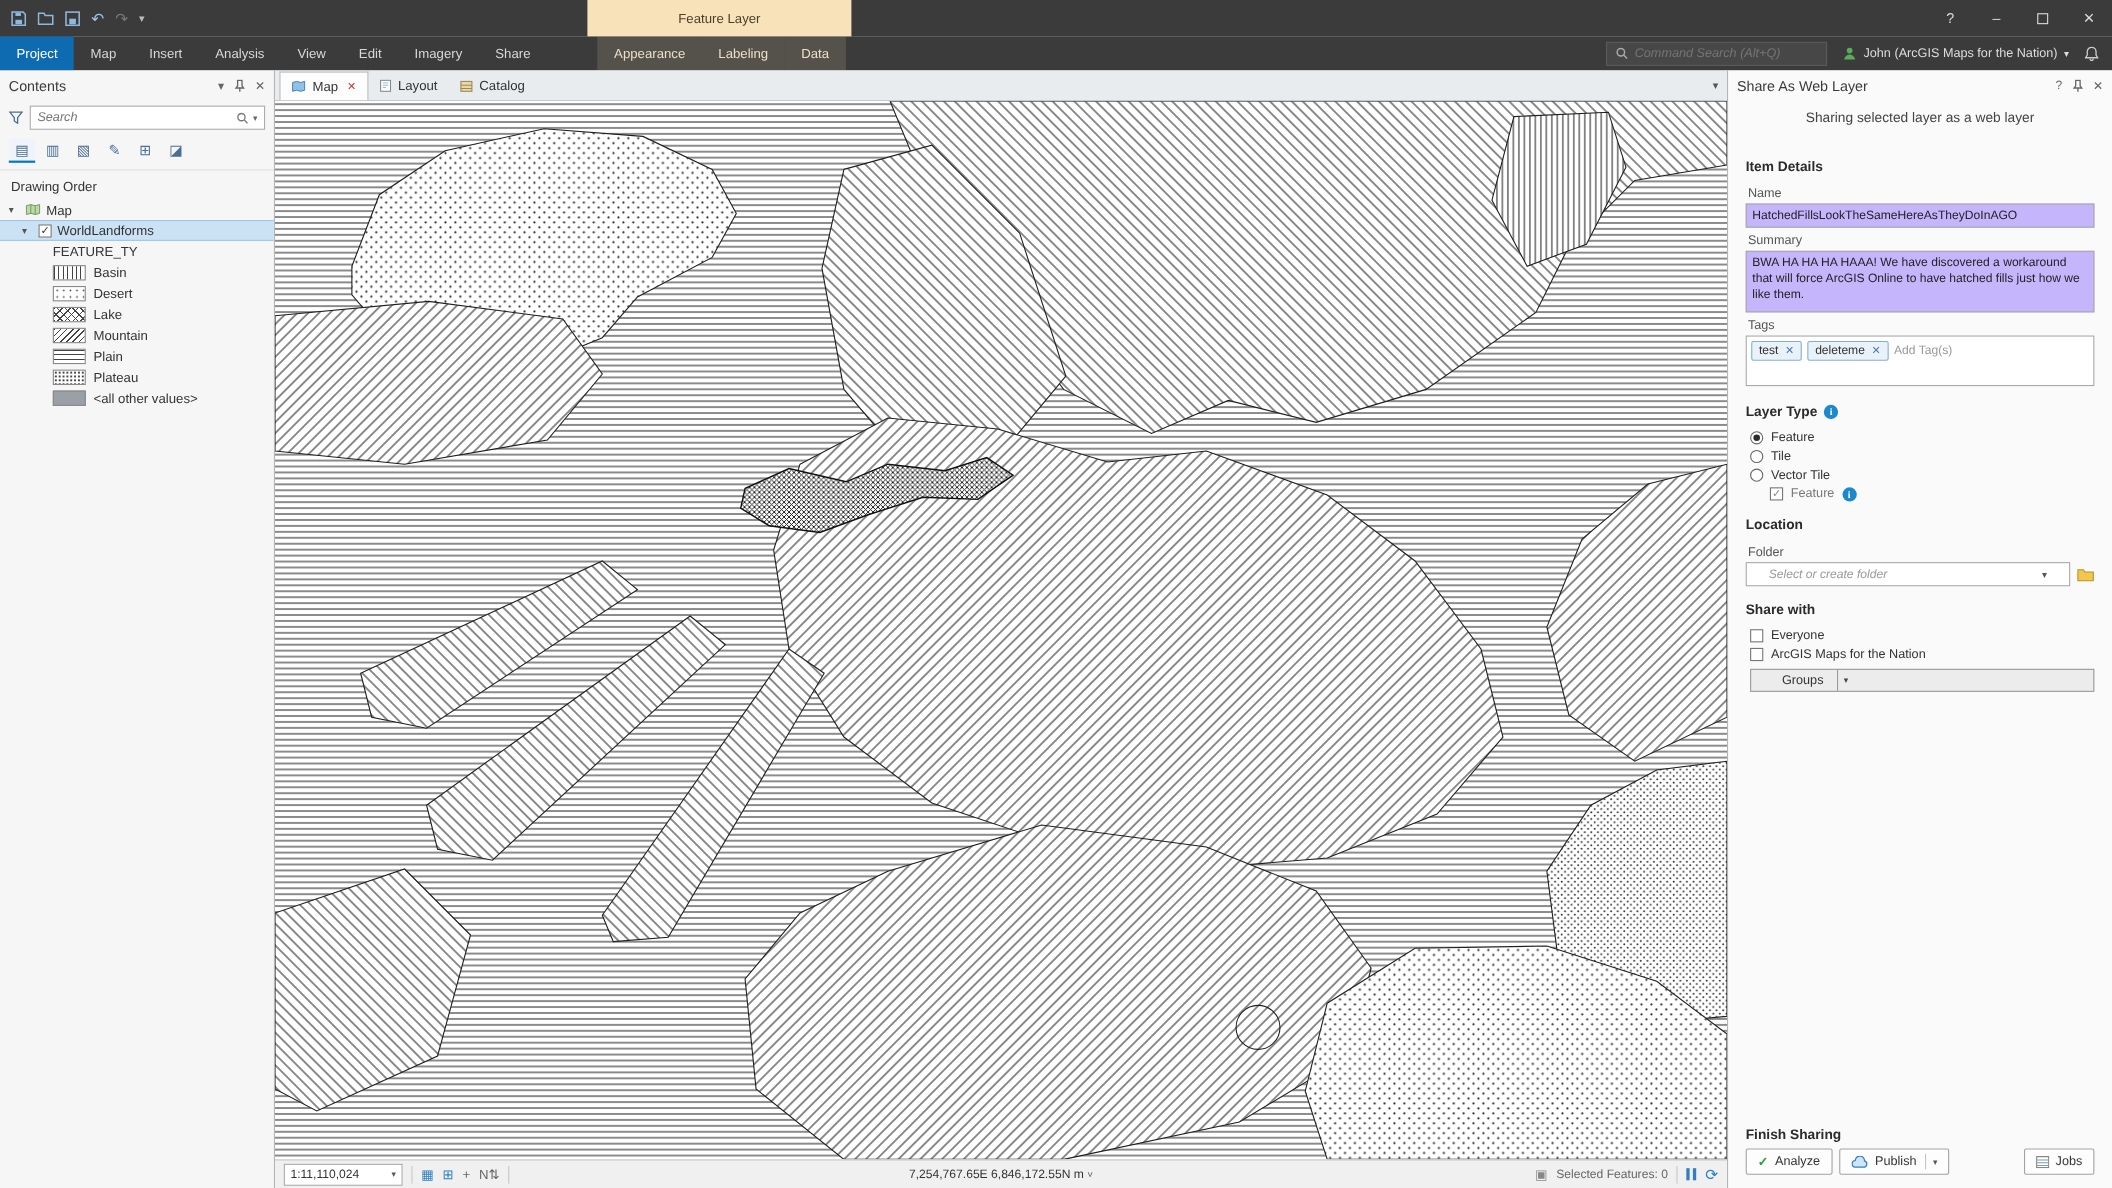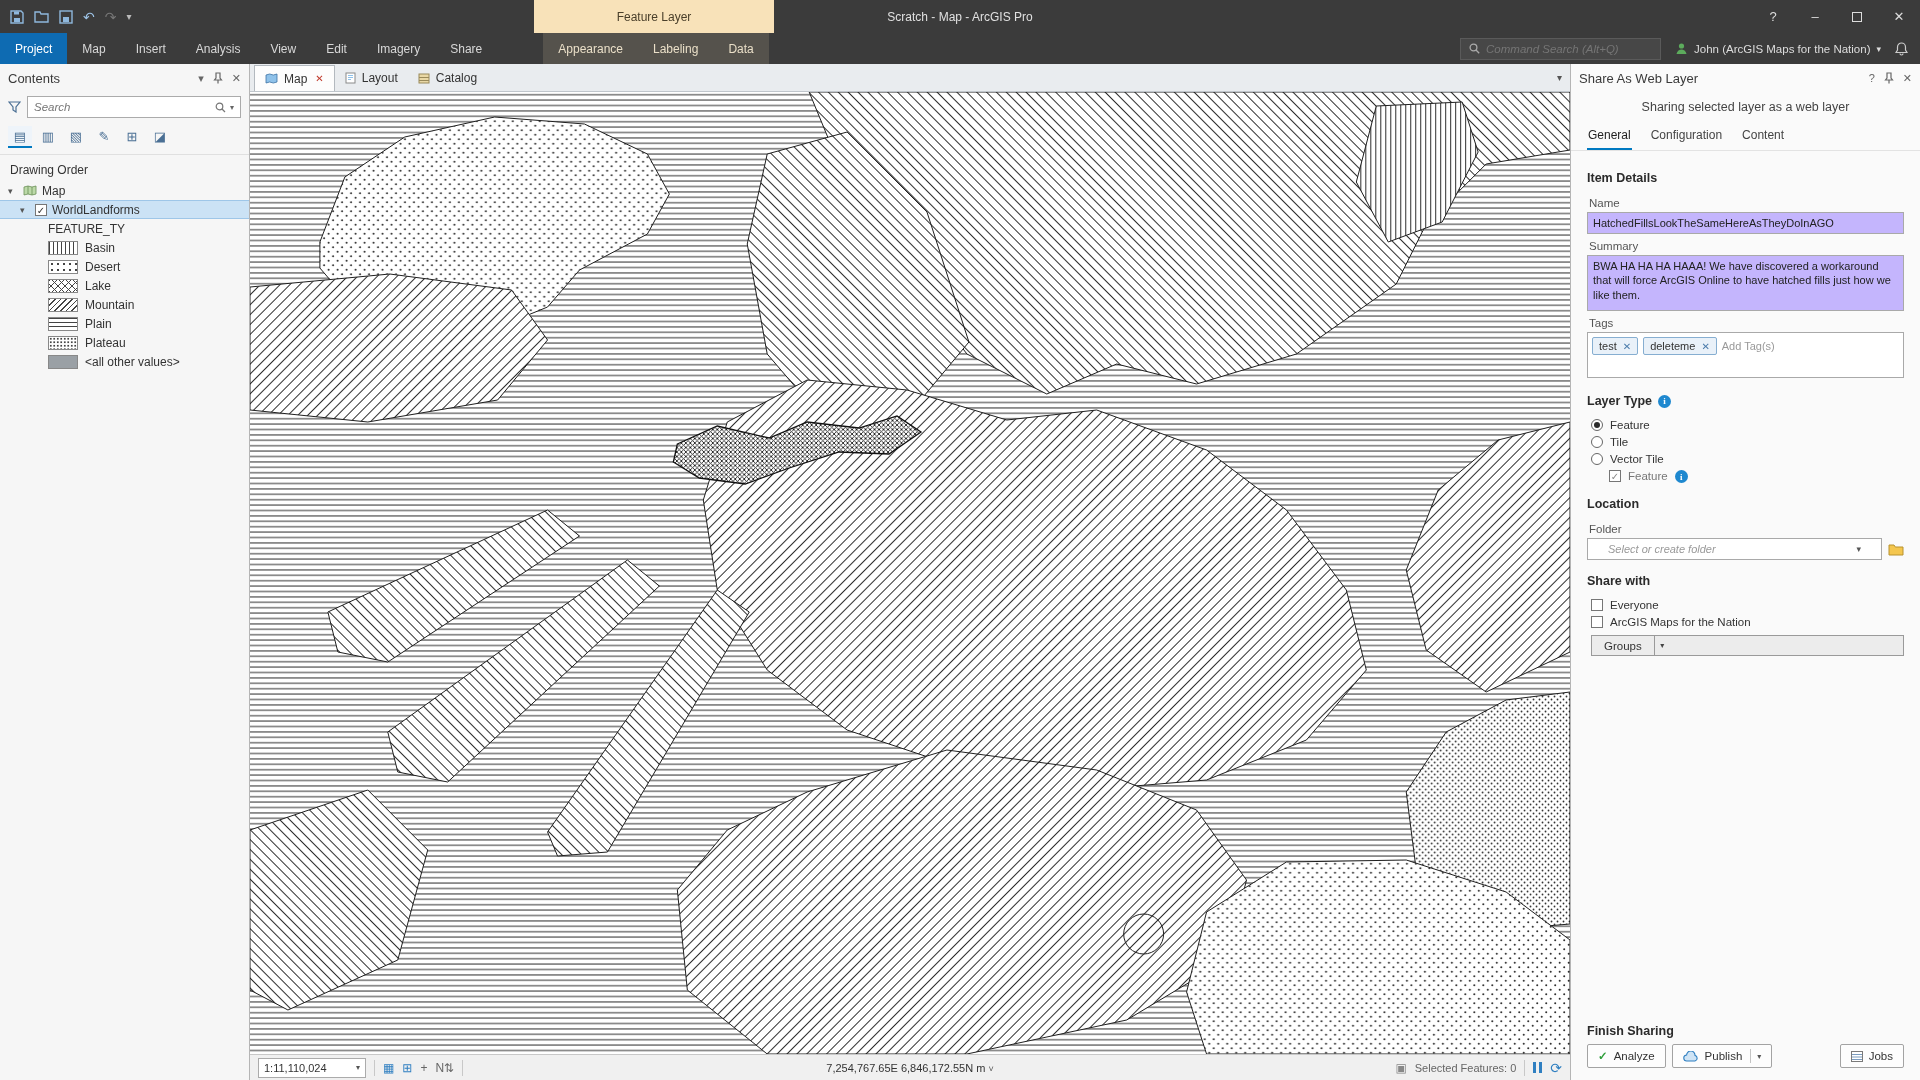--- a/index.html
+++ b/index.html
@@ -96,21 +96,21 @@
   .chip .cx { color:#4a7bab; cursor:pointer; font-size:10px; }
   .addtag { color:#999; font-size:11px; padding-top:3px; }
   .optrow { display:flex; align-items:flex-start; gap:7px; margin:5px 0 0 4px; font-size:11.5px; color:#333; }
   .radio { width:12px; height:12px; border:1px solid #666; border-radius:50%; background:#fff; display:flex; align-items:center; justify-content:center; flex:0 0 auto; }
   .radio.on::after { content:""; width:6px; height:6px; background:#2b2b2b; border-radius:50%; }
   .info { width:13px; height:13px; border-radius:50%; background:#1e88cf; color:#fff; font-size:9px; font-weight:bold; display:inline-flex; align-items:center; justify-content:center; font-family:"Liberation Serif",serif; }
   .combo-row { display:flex; align-items:center; gap:6px; }
   .combo { flex:1; height:22px; border:1px solid #a9a9a9; background:#fff; display:flex; align-items:center; padding:0 20px; }
   .combo .ph { flex:1; color:#999; font-style:italic; font-size:11px; }
   .combo .dd { color:#555; font-size:9px; }
-  .splitbtn { display:inline-flex; border:1px solid #9a9a9a; background:#ececec; height:21px; align-items:stretch; margin:7px 0 0 4px; }
+  .splitbtn { display:inline-flex; border:1px solid #9a9a9a; background:#ececec; height:21px; align-items:stretch; margin:7px 0 0 4px;padding-left:16px; }
   .splitbtn .m { padding:0 12px; display:flex; align-items:center; font-size:11.5px; }
   .splitbtn .a { width:16px; display:flex; align-items:center; justify-content:center; border-left:1px solid #9a9a9a; font-size:8px; color:#444; }
   .finish { margin-top:auto; }
   .btnrow { display:flex; gap:6px; margin-top:6px; }
   .btn { display:inline-flex; align-items:center; gap:6px; border:1px solid #a3a3a3; background:#fdfdfd; height:24px; padding:0 10px; font-size:11.5px; color:#333; cursor:pointer; border-radius:2px; }
   .btn .dd { font-size:8px; color:#555; border-left:1px solid #c4c4c4; padding-left:6px; margin-left:2px; height:14px; display:flex; align-items:center; }
   .btn.jobs { margin-left:auto; }
   .chk-green { color:#2e9e3a; font-weight:bold; }
   svg.mini { display:block; }
 </style>
@@ -134,21 +134,20 @@
     <span class="g">
       <svg class="mini" width="14" height="14" viewBox="0 0 14 14">
           <rect x="1" y="1" width="12" height="12" fill="none" stroke="#8fb8dd" stroke-width="1.4"></rect>
           <rect x="4" y="7" width="6" height="5" fill="#8fb8dd"></rect>
         </svg>
     </span>
     <span class="g">↶</span>
     <span class="g dis">↷</span>
     <span class="g" style="color:#bbb;font-size:10px">▾</span>
   </div>
-  <div class="win-title">Scratch - Map - ArcGIS Pro</div>
   <div class="ctx-badge">Feature Layer</div>
   <div class="win-controls">
     <span class="wc">?</span>
     <span class="wc">–</span>
     <span class="wc">
         <span class="maxbox"></span>
       </span>
     <span class="wc close">✕</span>
   </div>
 </div>
@@ -408,25 +407,20 @@
         <span>
           <svg class="mini" width="10" height="12" viewBox="0 0 10 12">
               <path d="M3 1h4v5l1.5 2h-7L3 6z" fill="none" stroke="#666" stroke-width="1.2"></path>
               <path d="M5 8v3.5" stroke="#666" stroke-width="1.2"></path>
             </svg>
         </span>
         <span>✕</span>
       </span>
     </div>
     <div class="sp-sub">Sharing selected layer as a web layer</div>
-    <div class="sp-tabs">
-      <span class="sp-tab active">General</span>
-      <span class="sp-tab">Configuration</span>
-      <span class="sp-tab">Content</span>
-    </div>
 
     <div class="sp-body">
       <div class="h2">Item Details</div>
 
       <div class="lbl">Name</div>
       <input class="txt" value="HatchedFillsLookTheSameHereAsTheyDoInAGO" style="">
 
       <div class="lbl">Summary</div>
       <textarea class="txt" style="">BWA HA HA HA HAAA! We have discovered a workaround that will force ArcGIS Online to have hatched fills just how we like them.</textarea>
 

